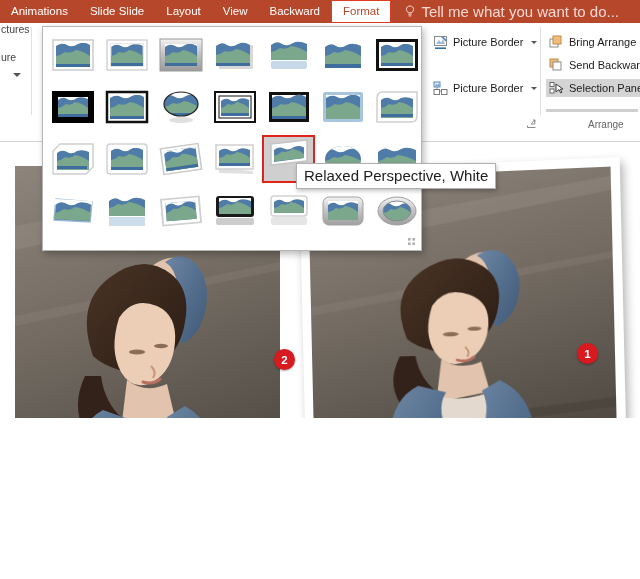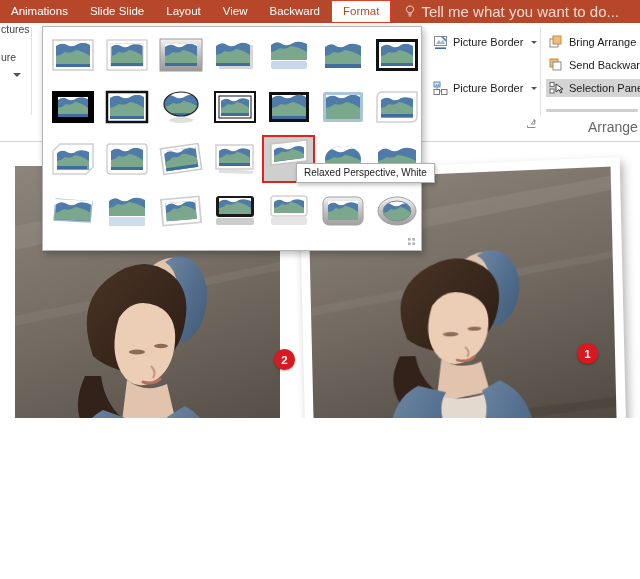--- a/index.html
+++ b/index.html
@@ -64,21 +64,21 @@
   .cmd .ci { width: 15px; height: 15px; flex: 0 0 15px; display:block; }
   .cmd .caret {
     width: 0; height: 0; margin-left: 3px;
     border-left: 3px solid transparent; border-right: 3px solid transparent;
     border-top: 3.5px solid #555;
   }
   .dialog-launcher {
     position: absolute; width: 9px; height: 9px;
   }
   .group-name {
-    position: absolute; font-size: 14px; color: #666; white-space: nowrap;
+    position: absolute; font-size: 10px; color: #666; white-space: nowrap;
   }
   .styles-bar {
     position: absolute; background: #cfcfcf; height: 3px; border-radius: 1px;
   }
 
   
   .gallery {
     position: absolute; left: 42px; top: 26px; width: 380px; height: 225px;
     background: #ffffff;
     border: 1px solid #b5b5b5;
@@ -94,21 +94,21 @@
   .thumb { position: relative; width: 44px; height: 34px; }
   .grip {
     position: absolute; right: 5px; bottom: 4px; width: 8px; height: 8px;
   }
 
   
   .tooltip {
     position: absolute; left: 296px; top: 163px;
     background: #ffffff; border: 1px solid #b0b0b0;
     box-shadow: 1px 2px 4px rgba(0,0,0,.25);
-    font-size: 10px; color: #1b1b1b;
+    font-size: 15px; color: #1b1b1b;
     padding: 3px 7px 4px 7px; white-space: nowrap;
     z-index: 60;
   }
 
   
   .slide-area {
     position: absolute; left: 0; top: 142px; width: 640px; height: 437px;
     background: #ffffff; overflow: hidden;
   }
   .slide-white {

